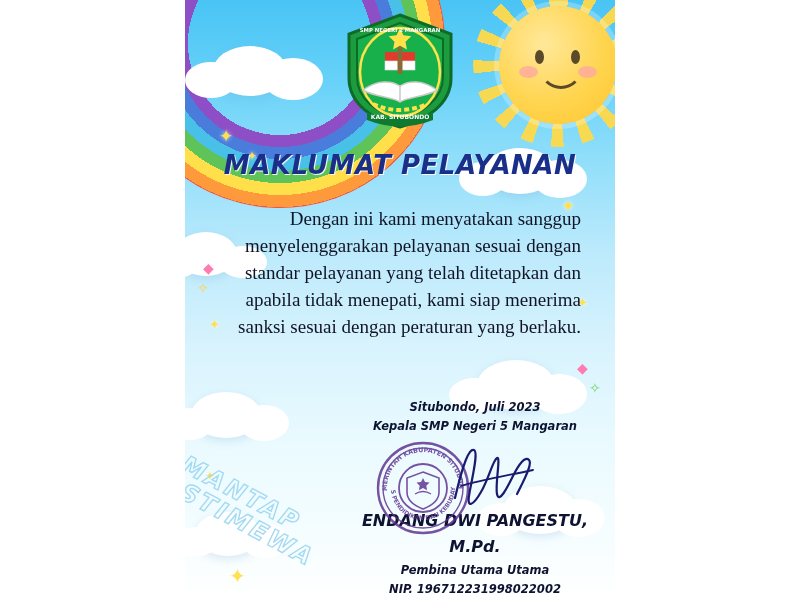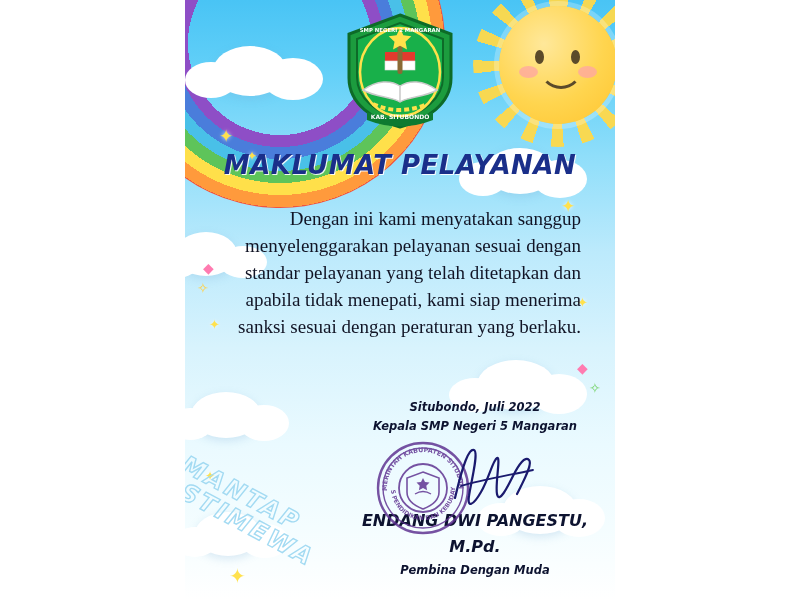--- a/index.html
+++ b/index.html
@@ -351,25 +351,26 @@
         <path d="M24 100 q33 13 66 0 v8 q-33 13 -66 0 Z" fill="#0e7a30"></path>
         <text x="57" y="107" font-family="DejaVu Sans, sans-serif" font-size="6" font-weight="bold" fill="#ffffff" text-anchor="middle">KAB. SITUBONDO</text>
       </svg>
     </div>
 
     <div class="title">MAKLUMAT PELAYANAN</div>
 
     <div class="body-text">Dengan ini kami menyatakan sanggup menyelenggarakan pelayanan sesuai dengan standar pelayanan yang telah ditetapkan dan apabila tidak menepati, kami siap menerima sanksi sesuai dengan peraturan yang berlaku.</div>
 
     <div class="signblock">
-      <div>Situbondo, Juli 2022</div>
+      <div>Situbondo, Juli 2023</div>
       <div>Kepala SMP Negeri 5 Mangaran</div>
       <div class="gap"></div>
       <div class="sign-name">ENDANG DWI PANGESTU, M.Pd.</div>
-      <div class="sign-rank">Pembina Dengan Muda</div>
+      <div class="sign-rank">Pembina Utama Utama</div>
+      <div class="sign-nip">NIP. 196712231998022002</div>
     </div>
 
     <div class="stamp">
       <svg viewBox="0 0 96 96" width="96" height="96" aria-hidden="true" opacity="0.82">
         <defs>
           <path id="arcTop" d="M12 48 a36 36 0 0 1 72 0"></path>
           <path id="arcBot" d="M16 48 a32 32 0 0 0 64 0"></path>
         </defs>
         <circle cx="48" cy="48" r="45" fill="none" stroke="#5b2d8e" stroke-width="2.4"></circle>
         <circle cx="48" cy="48" r="40" fill="none" stroke="#5b2d8e" stroke-width="1.4"></circle>

